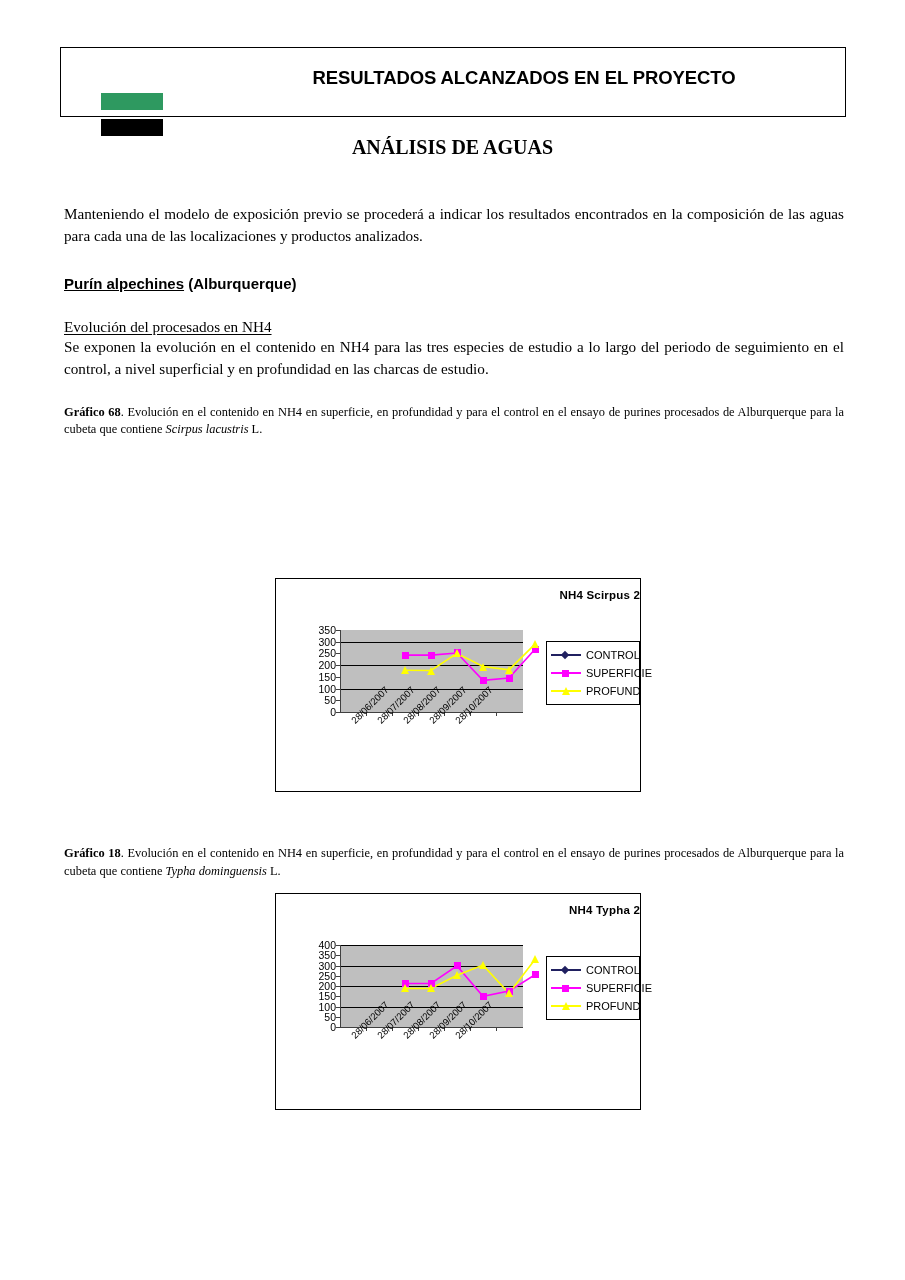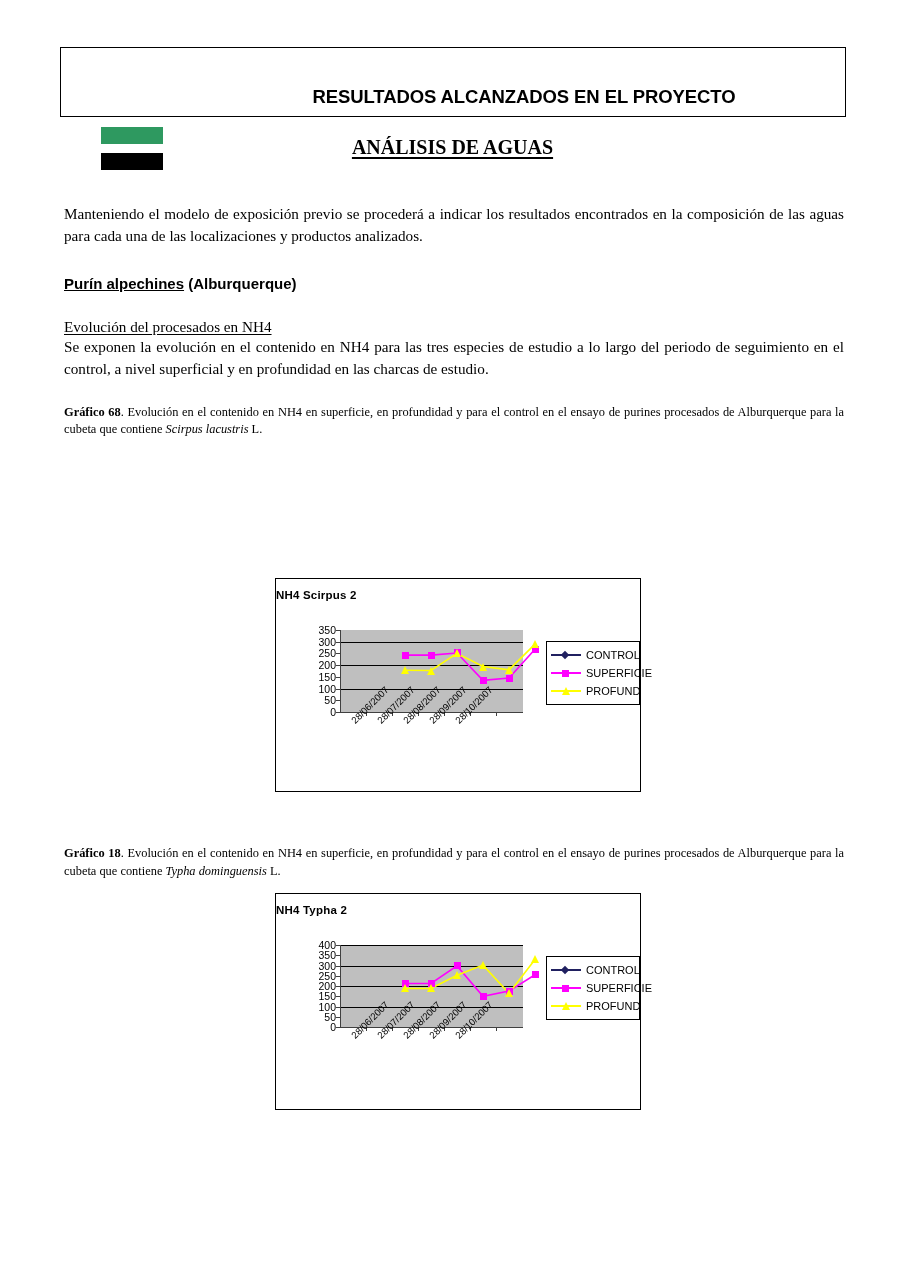--- a/index.html
+++ b/index.html
@@ -9,21 +9,21 @@
     font-family:"Liberation Serif", serif;
     color:#000;
     overflow:hidden;
   }
   .page { position:relative; width:905px; height:1280px; }
 
   
   .header-box{
     position:absolute; left:60px; top:47px; width:786px; height:70px;
     border:1px solid #000; box-sizing:border-box;
-    display:flex; align-items:flex-end;
+    display:flex; align-items:center;
   }
   .logo-cell{ width:170px; position:relative; }
   .logo-green{
     position:absolute; left:40px; top:11px; width:62px; height:17px;
     background:#2e9960;
   }
   .logo-black{
     position:absolute; left:40px; top:37px; width:62px; height:17px;
     background:#000000;
   }
@@ -34,21 +34,21 @@
     padding-bottom:8px; padding-right:28px;
   }
 
   
   .doc-title{
     position:absolute; left:0; top:136px; width:905px;
     text-align:center;
     font-family:"Liberation Serif", serif;
     font-weight:bold; font-size:20px;
   }
-  .doc-title span{ text-decoration:underline; text-underline-offset:3px; }
+  .doc-title span{ text-underline-offset:3px; }
 
   
   .body-col{
     position:absolute; left:64px; top:183px; width:780px;
   }
   p.just{
     margin:0 0 0 0;
     text-align:justify;
     font-size:15.2px;
     line-height:1.44;
@@ -89,21 +89,21 @@
     width:366px; height:214px;
     border:1px solid #000;
     background:#fff;
     box-sizing:border-box;
   }
   #chart1-frame{ left:275px; top:578px; }
   #chart2-frame{ left:275px; top:893px; height:217px; }
 
   .chart-title{
     position:absolute; left:0; top:10px; width:100%;
-    text-align:left;
+    text-align:right;
     font-family:"Liberation Sans", sans-serif;
     font-weight:bold; font-size:11.5px;
     letter-spacing:0.2px;
   }
 
   .plot-wrap{ position:absolute; left:0; top:0; width:100%; height:100%; }
 
   .ylabels{
     position:absolute;
     font-family:"Liberation Sans", sans-serif;

